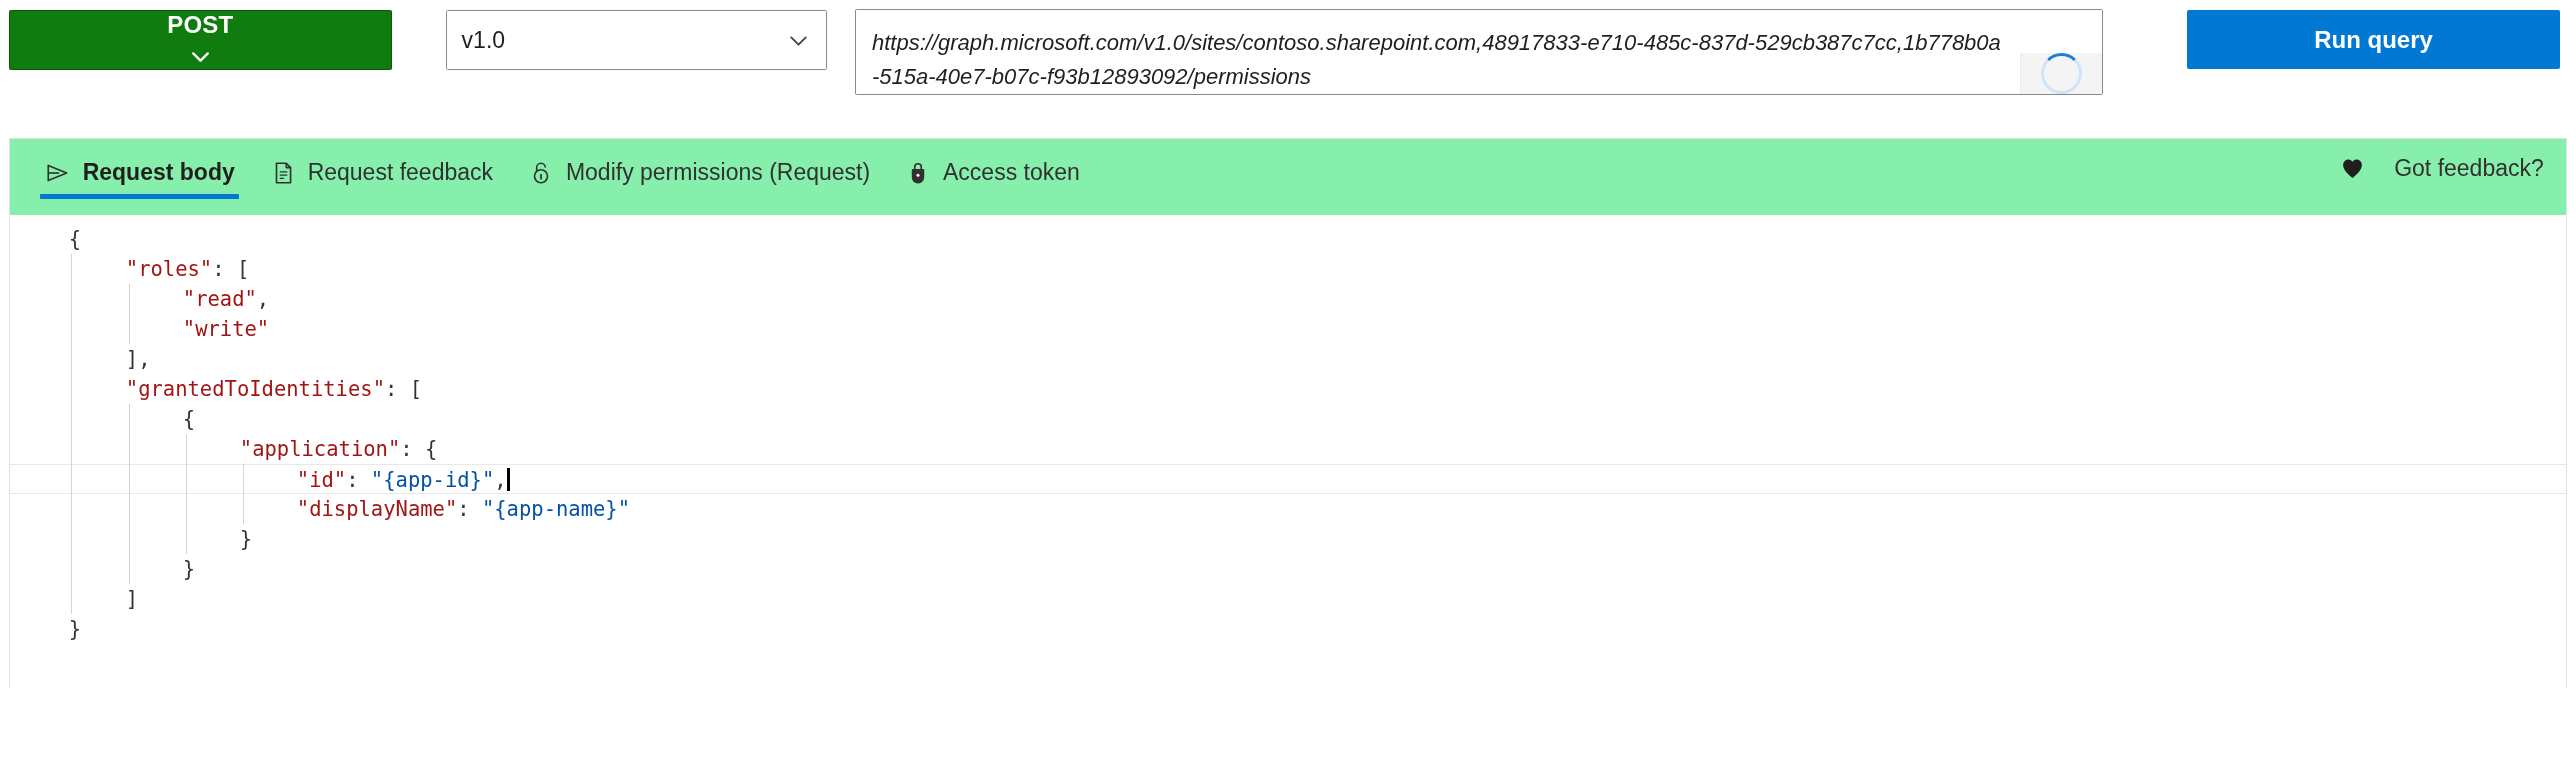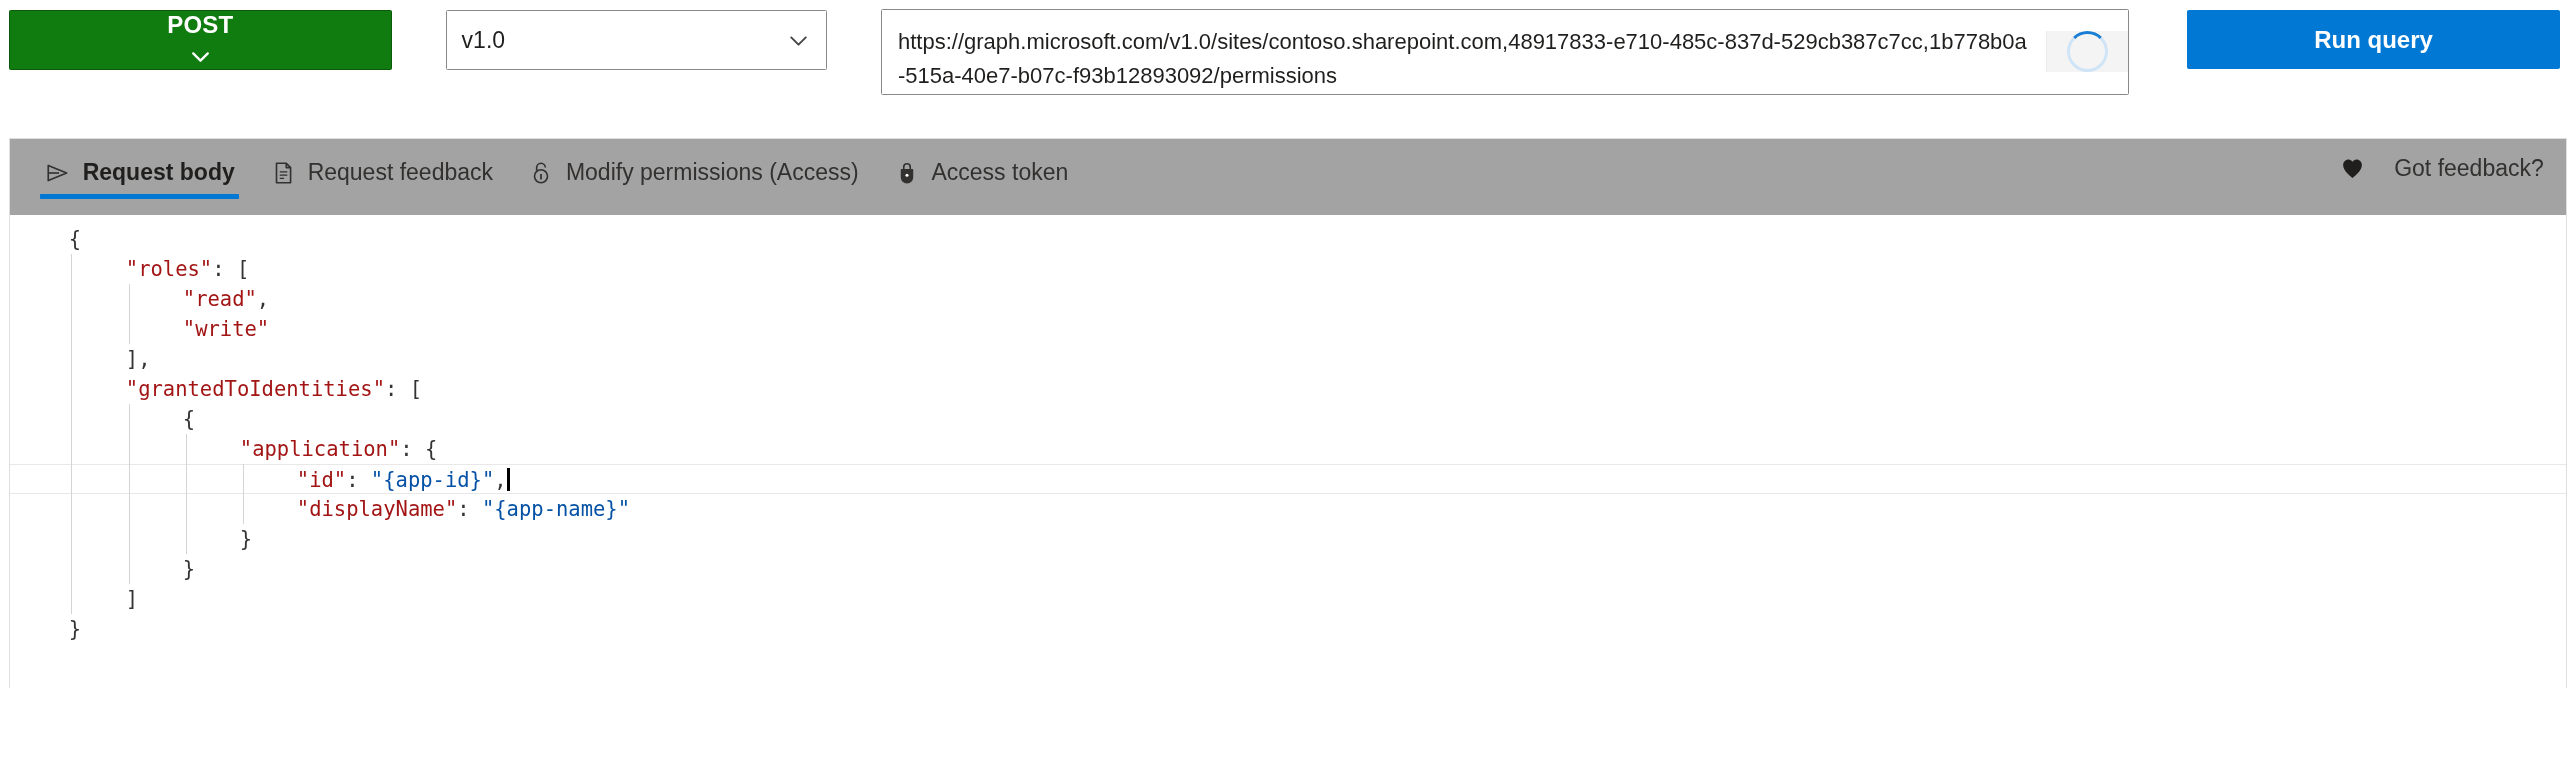--- a/index.html
+++ b/index.html
@@ -60,28 +60,29 @@
     cursor: pointer;
   }
   .version-select .label {
     color: #201f1e;
     font-size: 23px;
     flex: 1;
   }
 
   .url-field {
     position: absolute;
-    left: 881px; top: 8.8px;
+    left: 855px; top: 8.8px;
     width: 1248px; height: 86px;
     background: #ffffff;
     border: 0.7px solid #8a8886;
     border-radius: 1.5px;
     display: flex;
-    align-items: center;
+    align-items: flex-end;
     overflow: hidden;
+    font-style: italic;
   }
   .url-text {
     flex: 1;
     padding: 14.6px 13px 0 16px;
     color: #201f1e;
     font-size: 22px;
     line-height: 34px;
     font-family: "Liberation Sans", sans-serif;
     white-space: pre-wrap;
     word-break: break-all;
@@ -120,21 +121,21 @@
     justify-content: center;
     cursor: pointer;
     font-family: "Liberation Sans", sans-serif;
   }
 
   
   .request-panel {
     position: absolute;
     left: 8.8px; top: 138px;
     width: 2558px; height: 550px;
-    background: #a3a3a3;
+    background: #86efac;
     border: 0.7px solid #e1dfdd;
     border-bottom: none;
   }
 
   .tabs-row {
     position: relative;
     height: 76px;
     display: flex;
     align-items: flex-start;
     padding: 0 17.6px;
@@ -299,21 +300,21 @@
     </div>
 
     <div class="tab">
       <span class="ticon">
         <svg viewBox="0 0 24 24" fill="none" stroke="#323130" stroke-width="1.5" stroke-linejoin="round">
             <path d="M8 10 V7 a4 4 0 0 1 8 0"></path>
             <circle cx="12" cy="15" r="6"></circle>
             <path d="M12 13 V18" stroke-width="1.6"></path>
           </svg>
       </span>
-      <span>Modify permissions (Access)</span>
+      <span>Modify permissions (Request)</span>
     </div>
 
     <div class="tab">
       <span class="ticon">
         <svg viewBox="0 0 24 24" fill="none" stroke="#323130" stroke-width="1.5" stroke-linejoin="round">
             <path d="M9 9 V6.5 a3 3 0 0 1 6 0 V9"></path>
             <path d="M7 9 H17 V16 a5 5 0 0 1 -5 5 a5 5 0 0 1 -5 -5 Z" fill="#323130" stroke="#323130"></path>
             <circle cx="12" cy="14" r="1.4" fill="#ffffff" stroke="none"></circle>
           </svg>
       </span>

